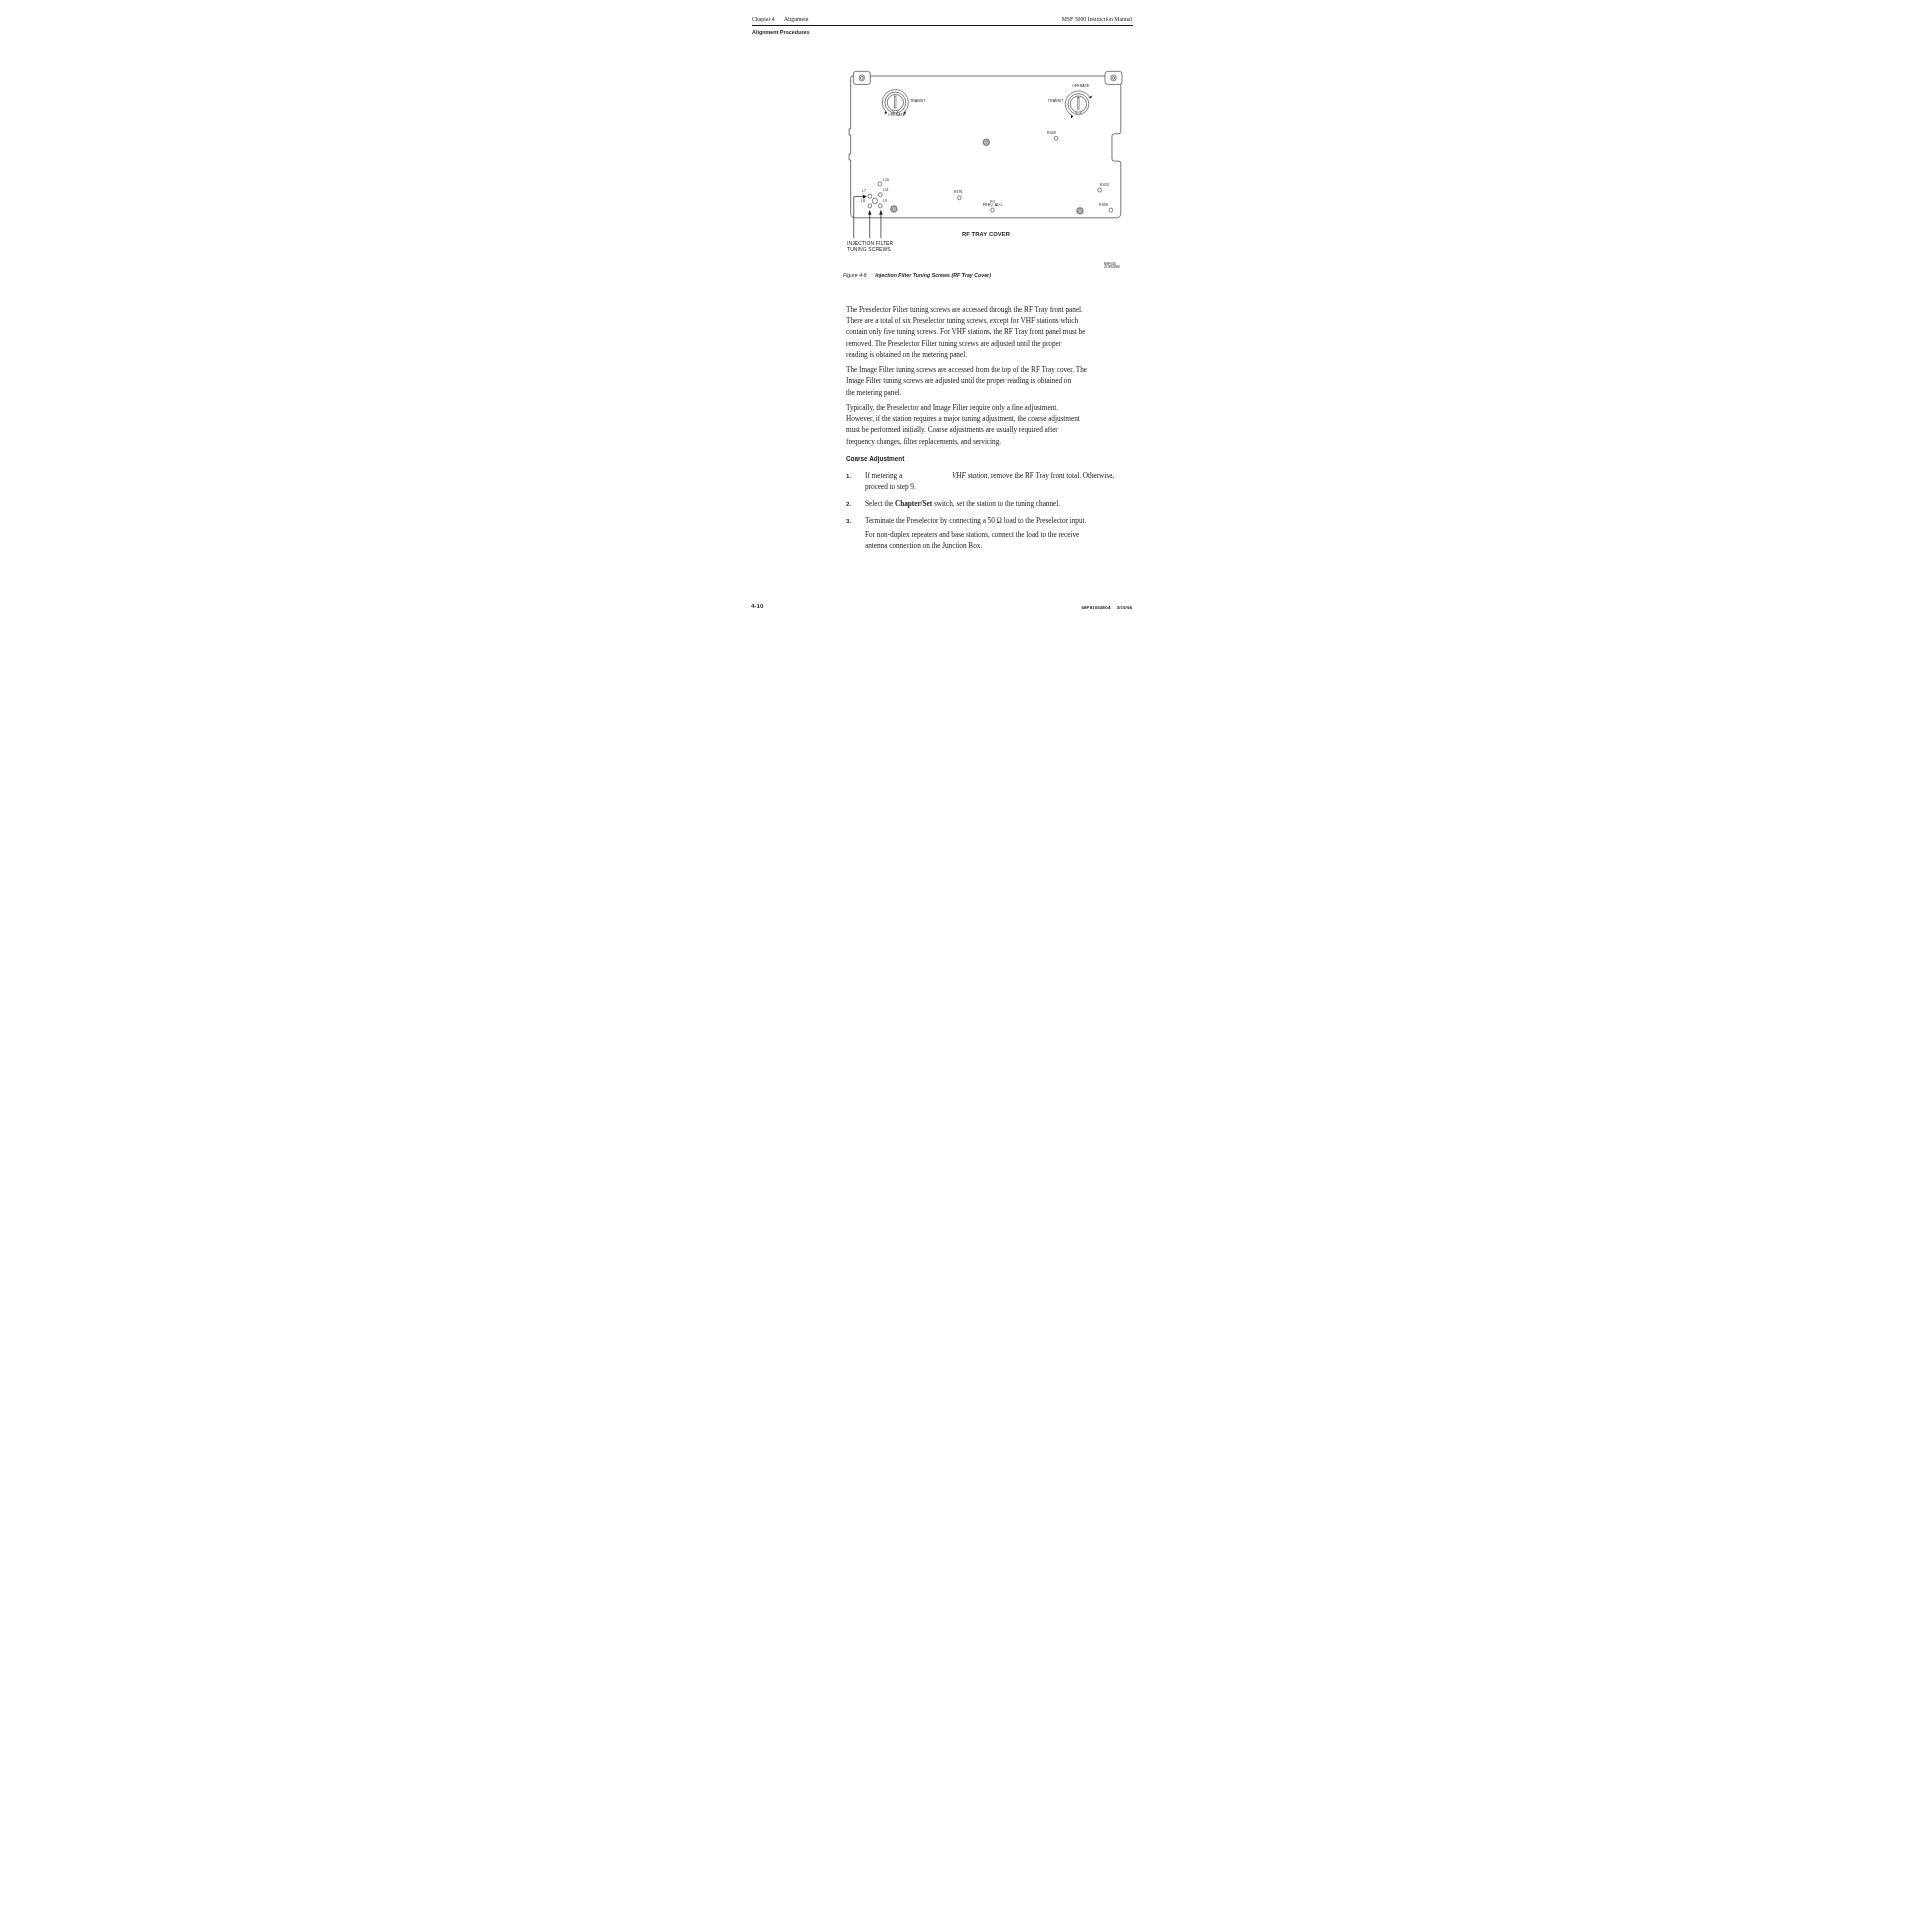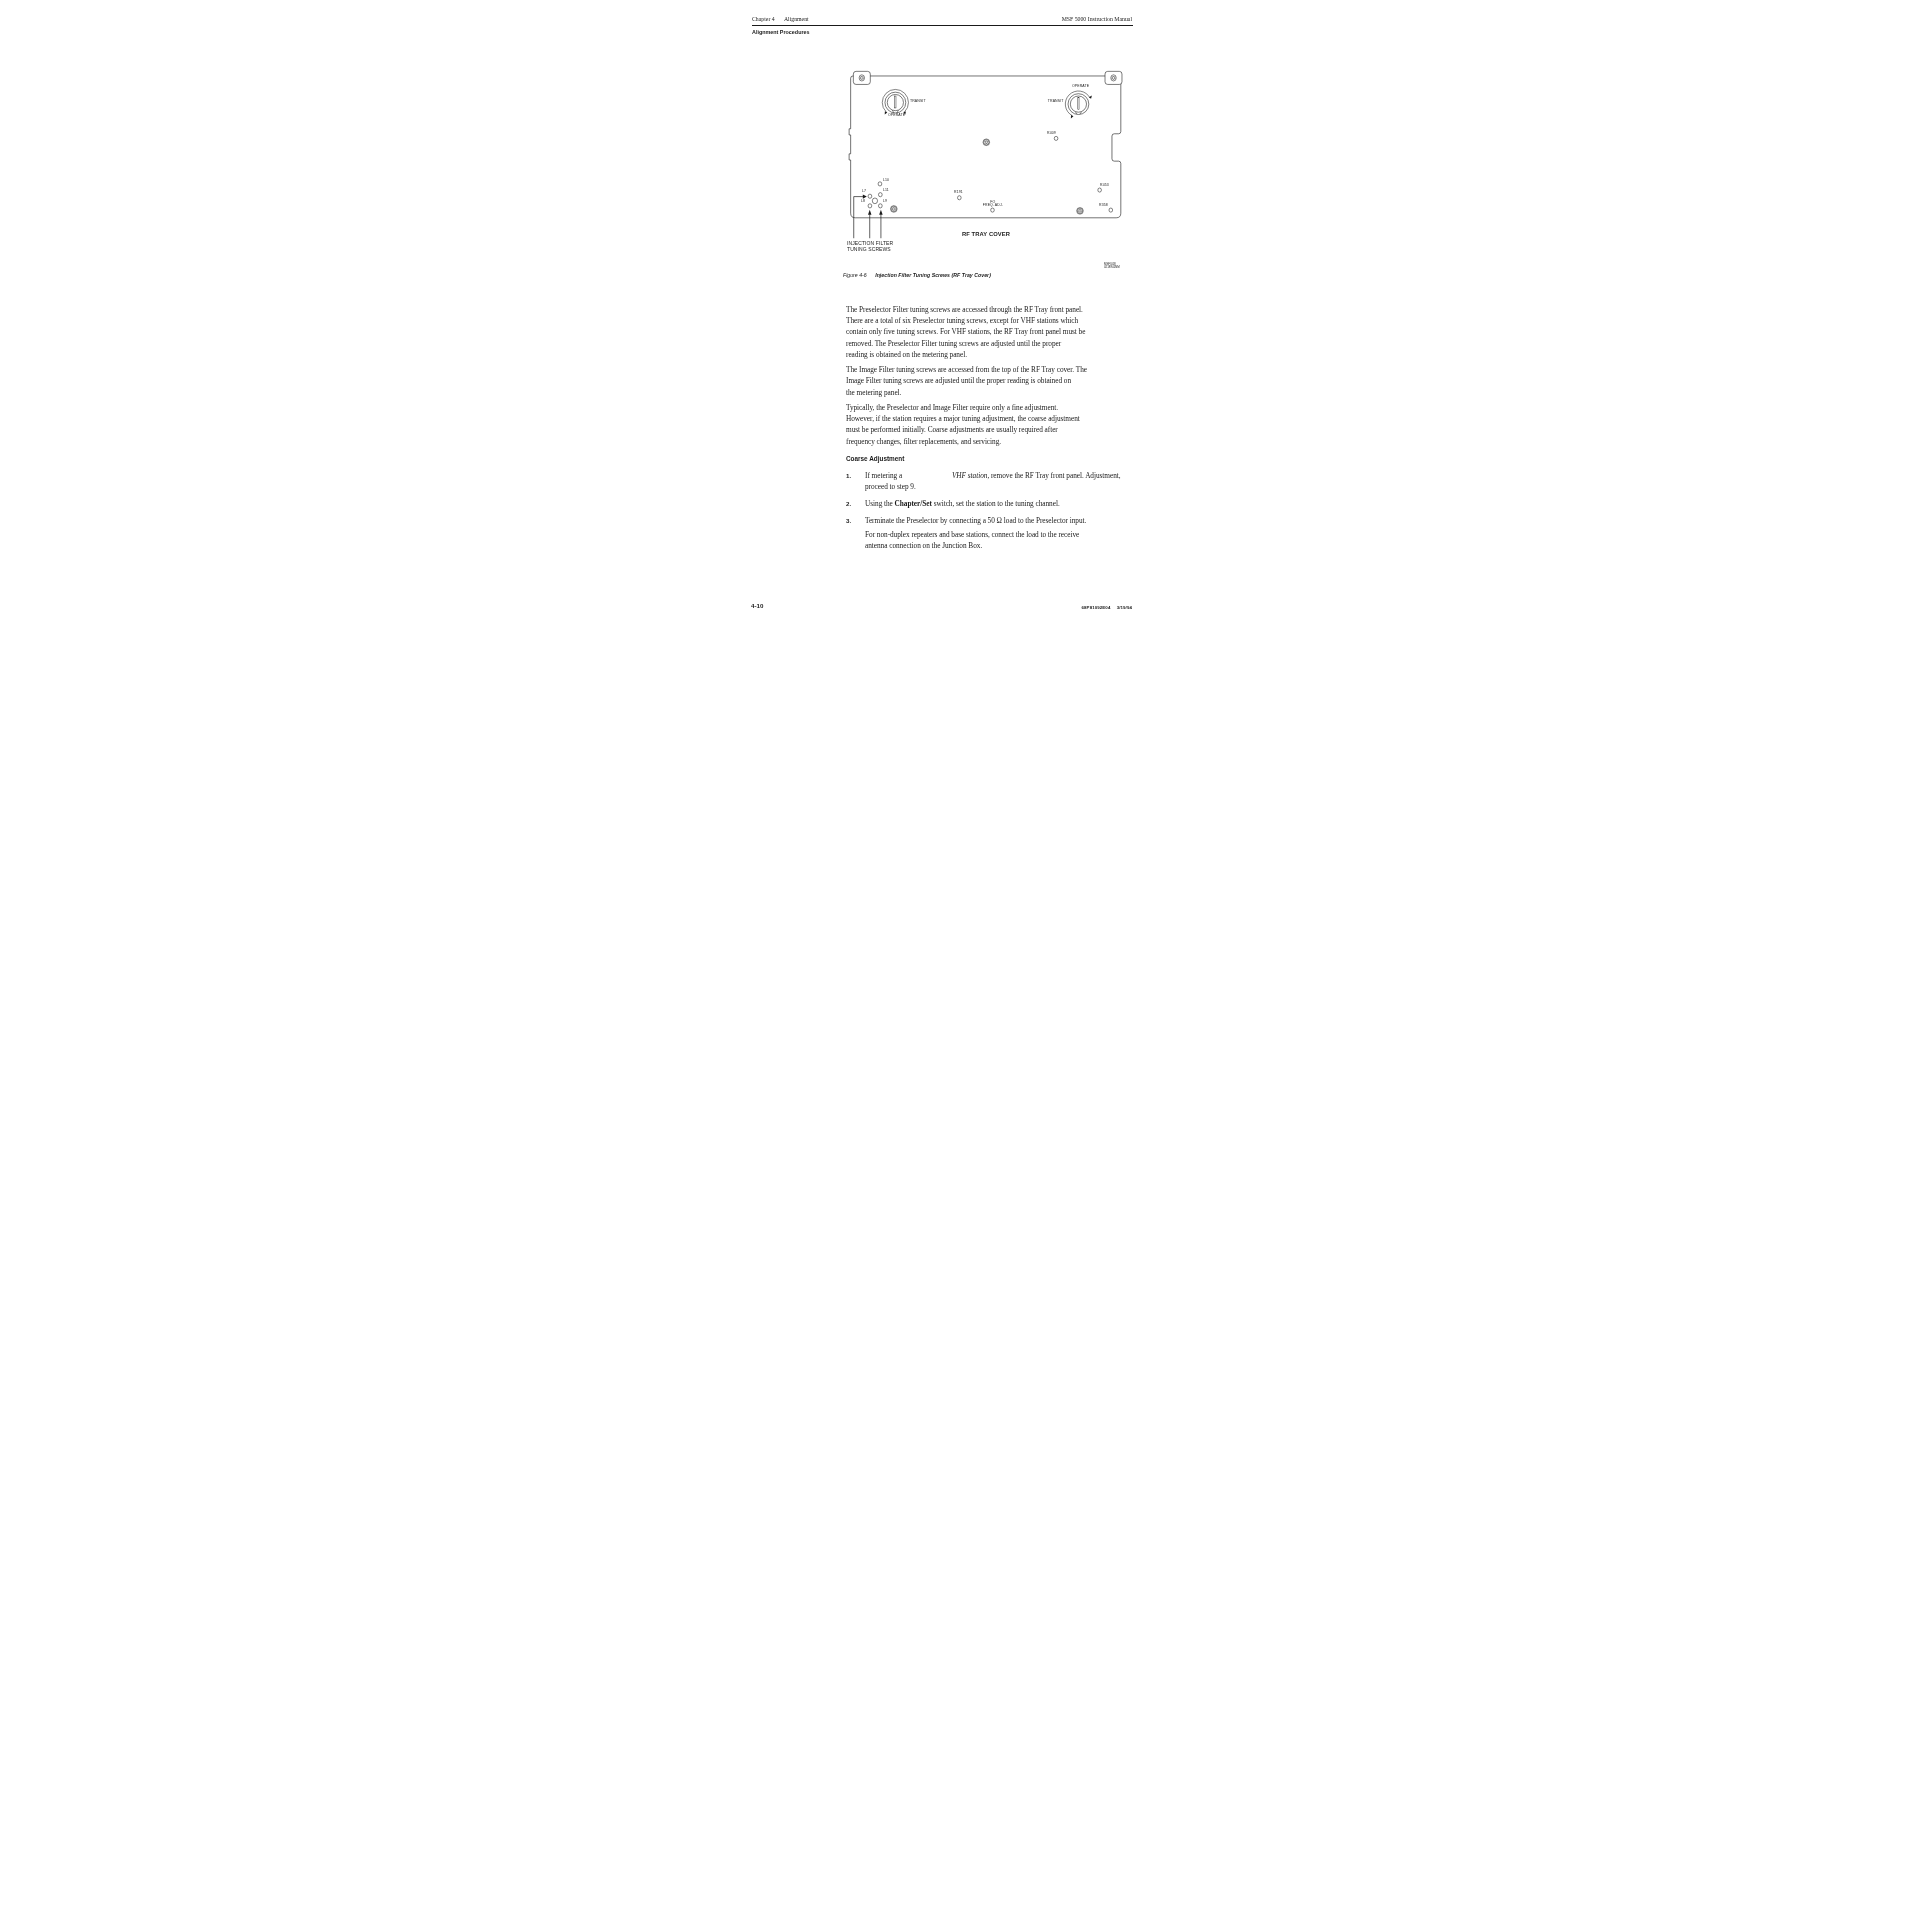--- a/index.html
+++ b/index.html
@@ -174,27 +174,27 @@
 However, if the station requires a major tuning adjustment, the coarse adjustment
 must be performed initially. Coarse adjustments are usually required after
 frequency changes, filter replacements, and servicing.</p>
   </div>
 
   <div class="abs coarse-hd">Coarse Adjustment</div>
 
   <div class="abs steps">
     <div class="step">
       <span class="num">1.</span>
-      <div><span>If metering a </span><em>VHF station</em><span>, remove the RF Tray front panel. Adjustment,</span>
+      <div><span>If metering a </span><em>VHF station</em><span>, remove the RF Tray front total. Otherwise,</span>
         <div>proceed to step 9.</div>
       </div>
     </div>
     <div class="step">
       <span class="num">2.</span>
-      <div><span>Using the </span><strong>Chapter/Set</strong><span> switch, set the station to the tuning channel.</span></div>
+      <div><span>Select the </span><strong>Chapter/Set</strong><span> switch, set the station to the tuning channel.</span></div>
     </div>
     <div class="step">
       <span class="num">3.</span>
       <div>
         <div>Terminate the Preselector by connecting a 50 Ω load to the Preselector input.</div>
         <p class="sub">For non-duplex repeaters and base stations, connect the load to the receive
 antenna connection on the Junction Box.</p>
       </div>
     </div>
   </div>

